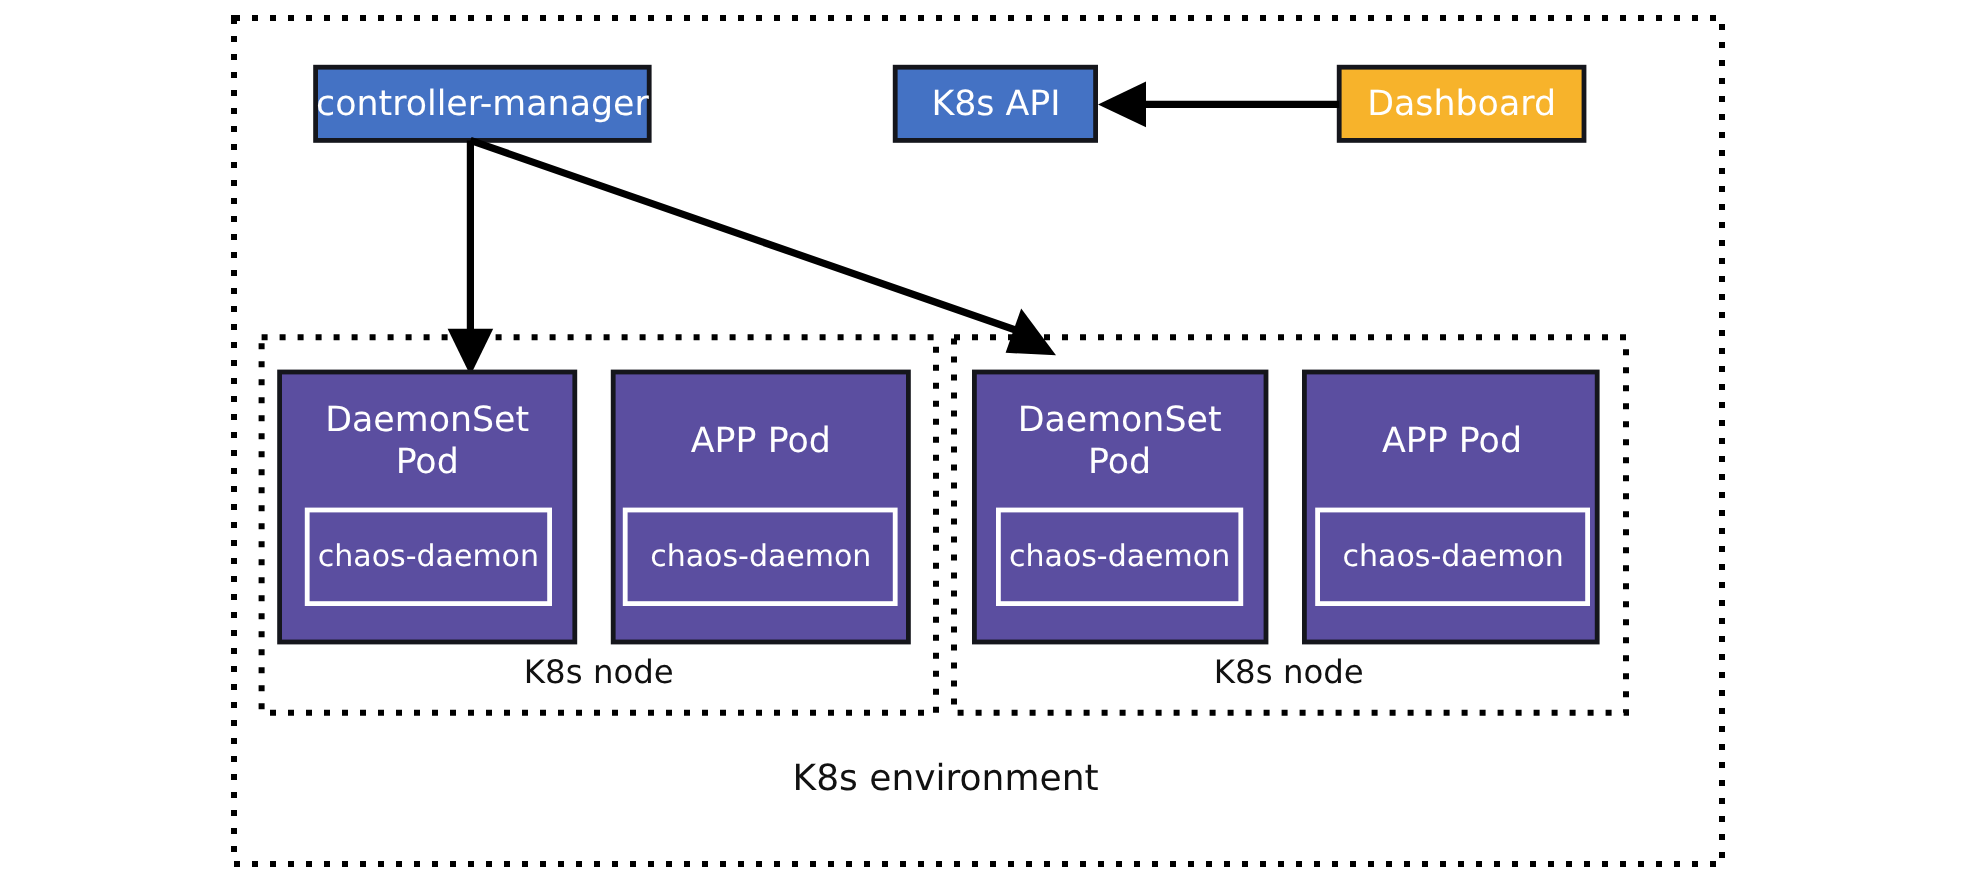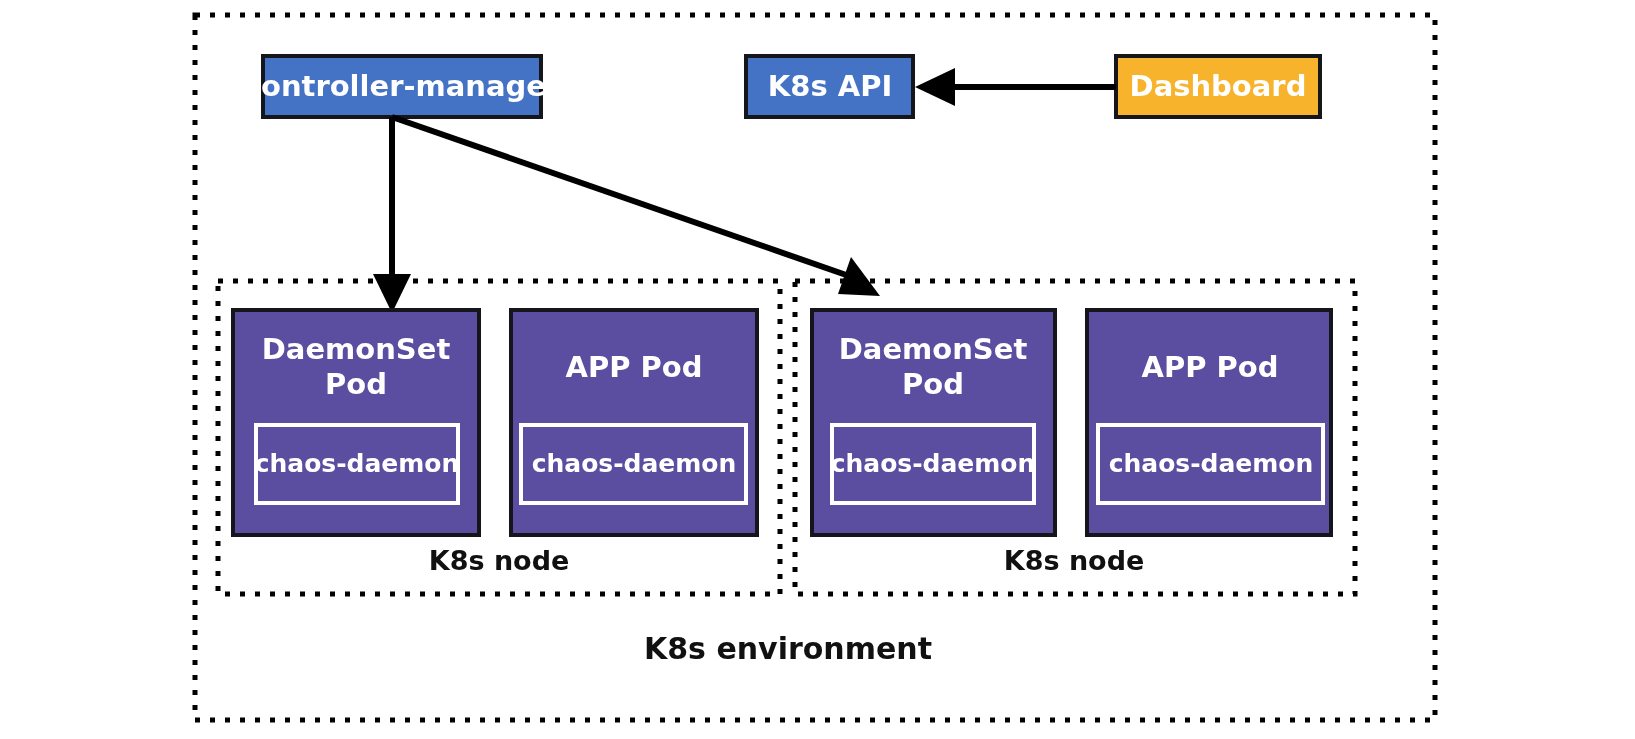--- a/index.html
+++ b/index.html
@@ -14,21 +14,20 @@
     font-family: "DejaVu Sans", "Liberation Sans", sans-serif;
     overflow: hidden;
     position: relative;
   }
   #diagram-root {
     position: absolute;
     top: 0;
     left: 0;
     width: 1635px;
     height: 539px;
-    font-weight: bold;
   }
   svg.canvas {
     position: absolute;
     top: 0;
     left: 0;
     width: 1635px;
     height: 739px;
     display: block;
   }
   

